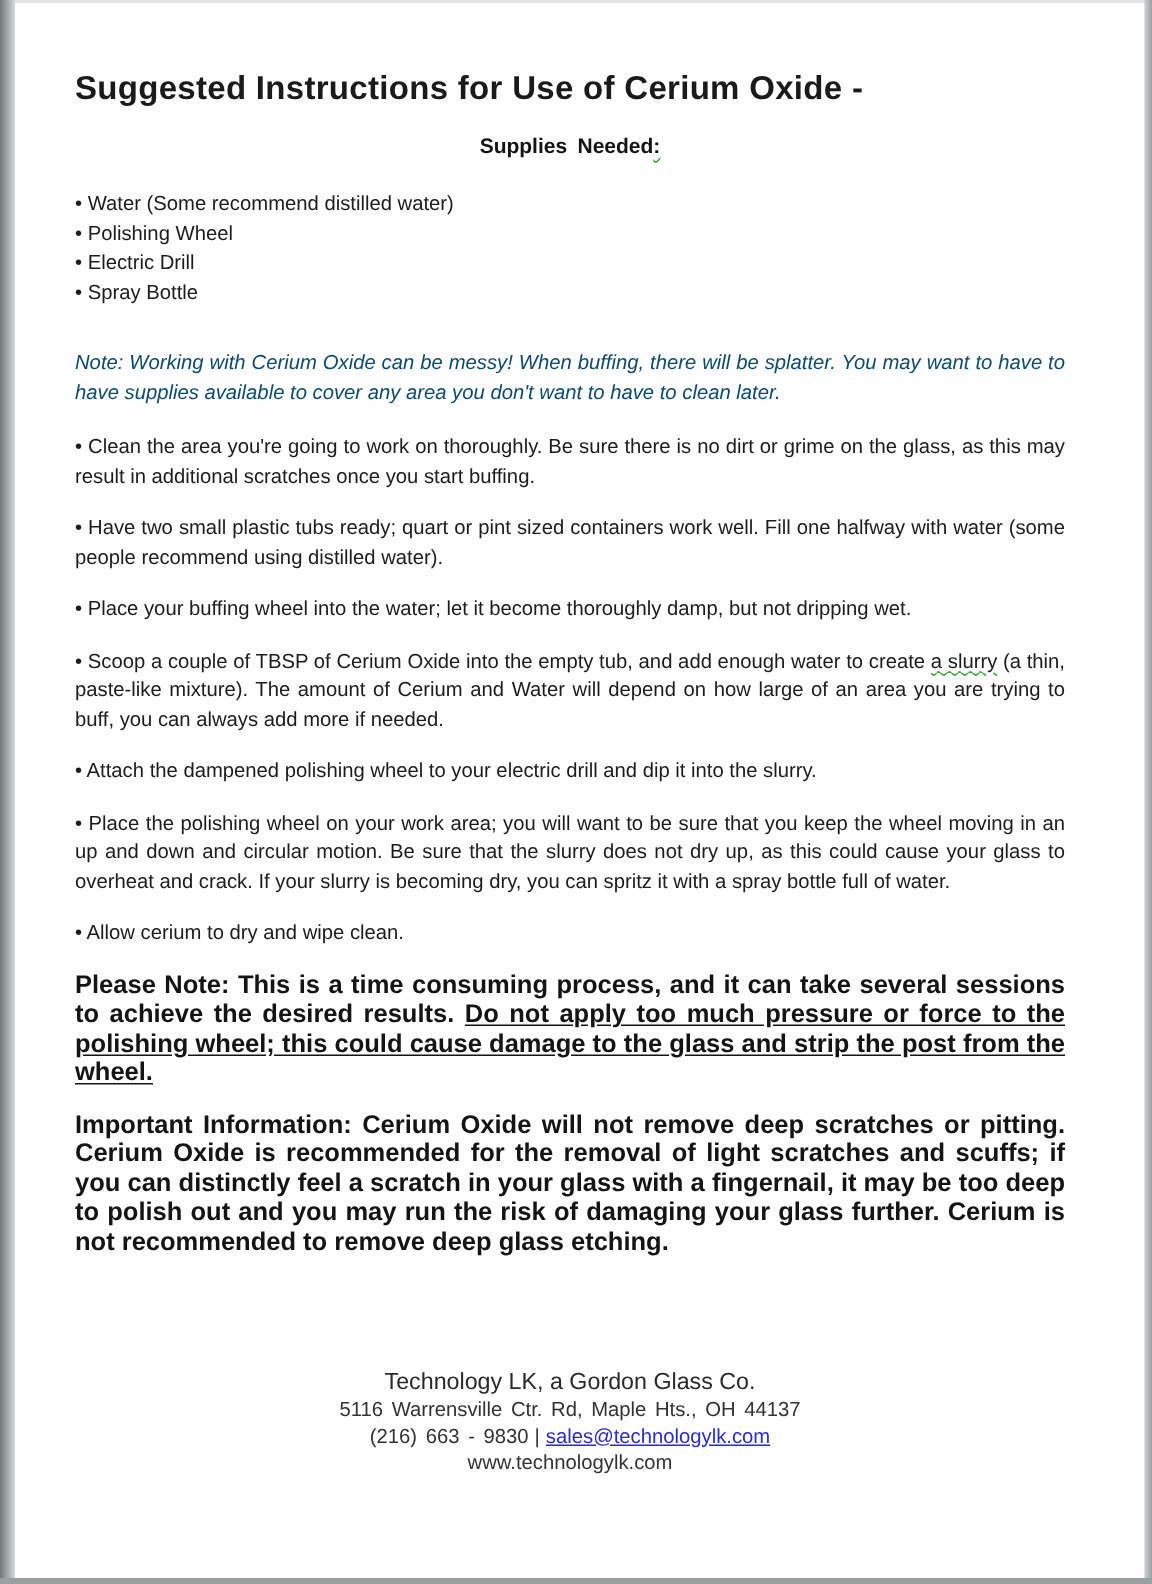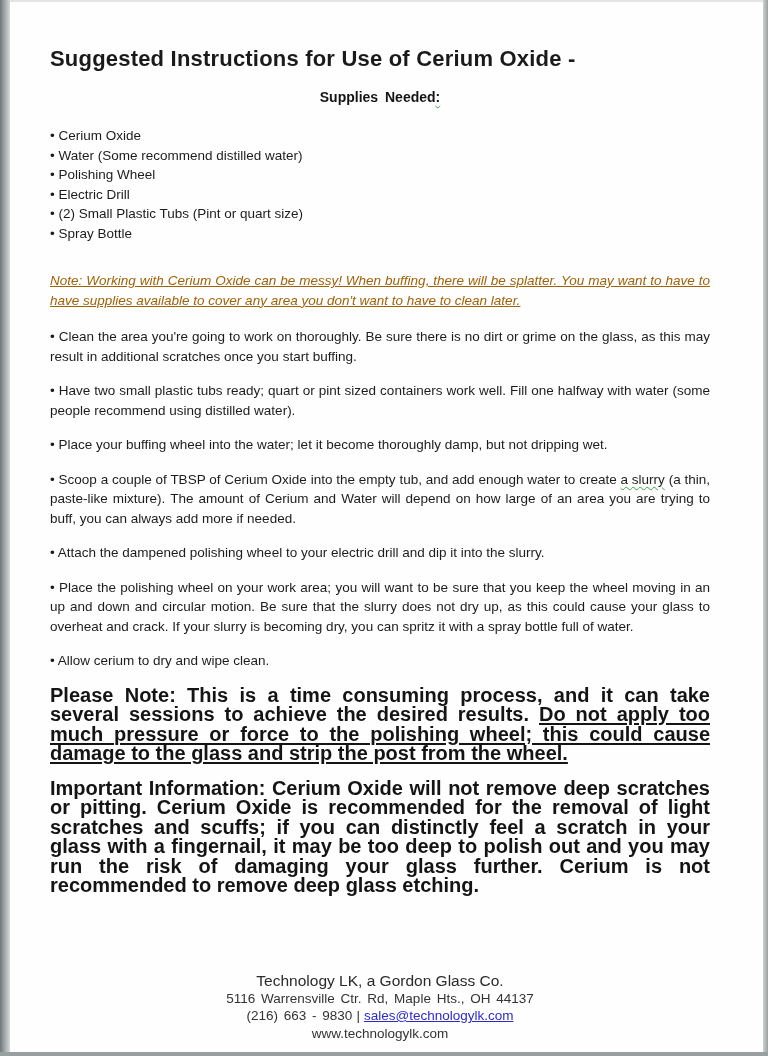--- a/index.html
+++ b/index.html
@@ -40,29 +40,29 @@
     text-decoration-color:#3aa33a;
     text-decoration-thickness:1px;
     text-underline-offset:2px;
   }
   .supply-list{
     list-style:none;margin:0 0 28px 0;padding:0;
     font-size:13.5px;line-height:19.5px;
   }
   .note-paragraph{
     font-style:italic;font-size:13.5px;line-height:19.5px;
-    text-align:justify;margin:0 0 17px 0;color:#a16207;text-decoration:underline;
+    text-align:justify;margin:0 0 17px 0;color:#0c4a6e;
   }
   .step{
     font-size:13.5px;line-height:19.5px;text-align:justify;
     margin:0 0 15px 0;
   }
   .step:last-of-type{margin-bottom:0;}
   .bold-paragraph{
-    font-size:20px;line-height:19.5px;font-weight:700;text-align:justify;
+    font-size:17px;line-height:19.5px;font-weight:700;text-align:justify;
     color:#141414;margin:0 0 15px 0;
   }
   .please-note{margin-top:14px;}
   .warn-underline{text-decoration:underline;text-underline-offset:2px;}
   .footer{
     margin-top:75px;text-align:center;
   }
   .footer-company{font-size:15.5px;line-height:19px;color:#2a2a2a;}
   .footer-line{font-size:13.5px;line-height:17.5px;color:#333;word-spacing:2px;}
   .email-link{color:#2b2bcc;text-decoration:underline;cursor:pointer;text-align:center;}
@@ -77,25 +77,23 @@
 <div class="sheet-edge-top"></div>
 
 <div class="page">
   <div class="content">
 
     <h1 class="doc-title">Suggested Instructions for Use of Cerium Oxide -</h1>
 
     <h2 class="section-heading supplies-heading"><span>Supplies Needed</span><span class="squiggle">:</span></h2>
 
     <ul class="supply-list">
-      <li>• Cerium Oxide</li>
       <li>• Water (Some recommend distilled water)</li>
       <li>• Polishing Wheel</li>
       <li>• Electric Drill</li>
-      <li>• (2) Small Plastic Tubs (Pint or quart size)</li>
       <li>• Spray Bottle</li>
     </ul>
 
     <p class="note-paragraph">Note: Working with Cerium Oxide can be messy!  When buffing, there will be splatter.  You may want to have to have supplies available to cover any area you don't want to have to clean later.</p>
 
 
     <p class="step"><span>• Clean the area you're going to work on thoroughly.  Be sure there is no dirt or grime on the glass, as this may result in additional scratches once you start buffing.</span><span class="squiggle"></span><span></span></p>
 
     <p class="step"><span>• Have two small plastic tubs ready; quart or pint sized containers work well.  Fill one halfway with water (some people recommend using distilled water).</span><span class="squiggle"></span><span></span></p>
 

